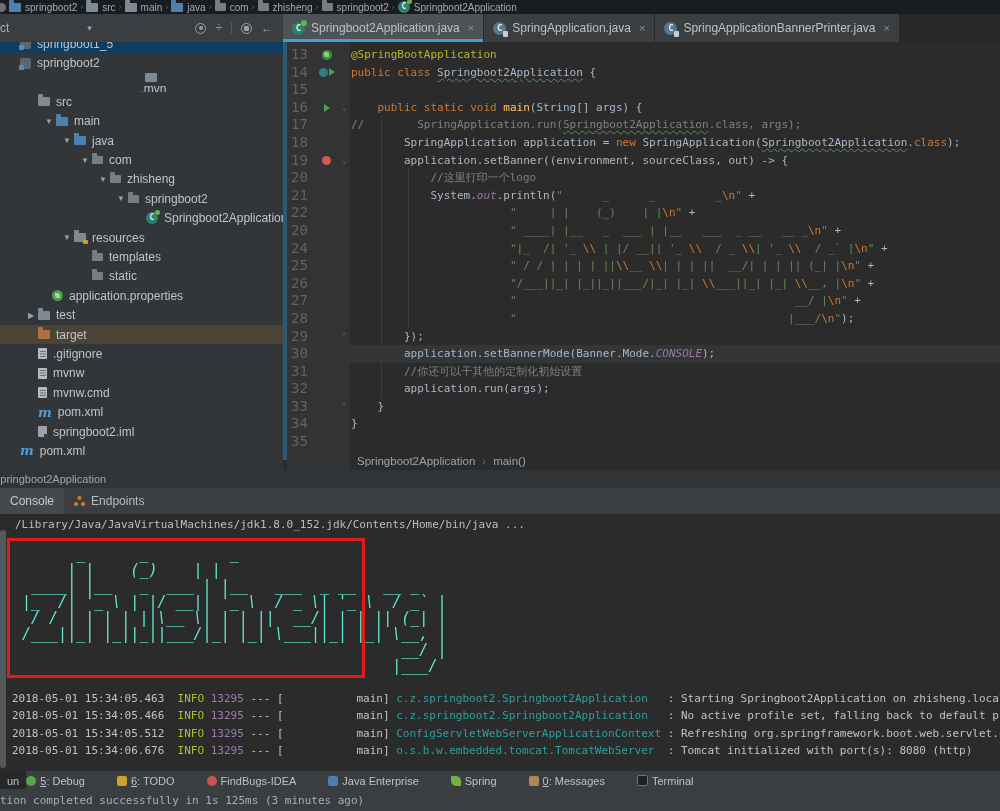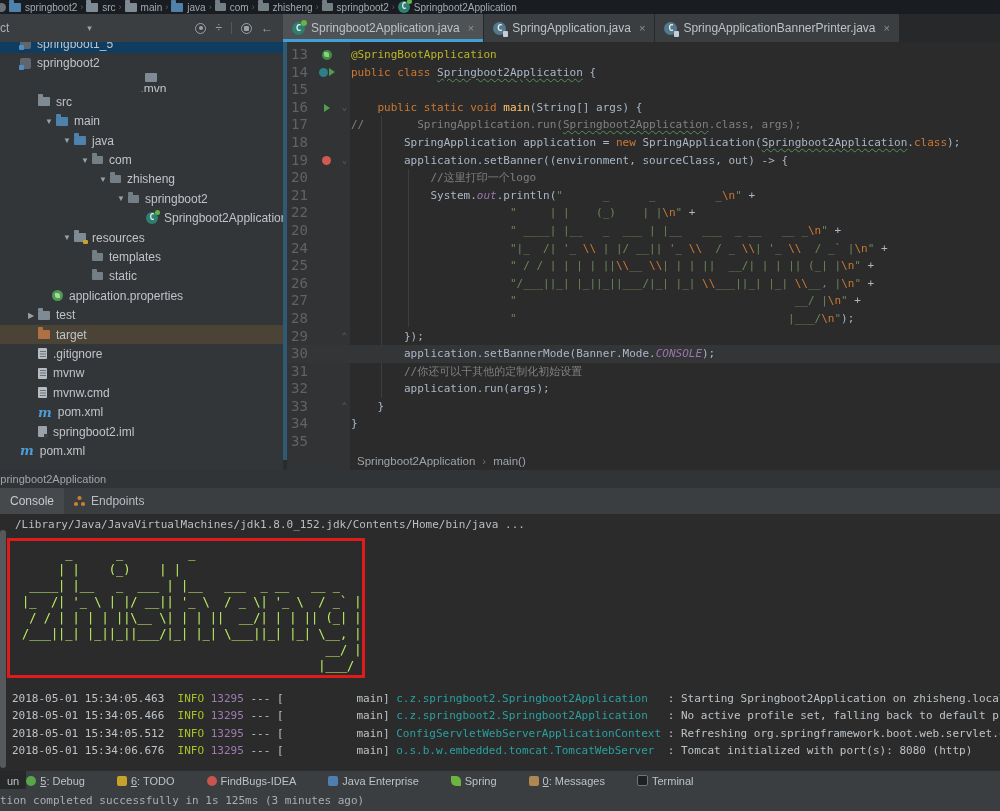--- a/index.html
+++ b/index.html
@@ -100,21 +100,21 @@
   #ctab-endpoints{display:flex;align-items:center;gap:5px;padding:0 10px;}
   .ic-endp{width:12px;height:11px;position:relative;display:inline-block;}
   .ic-endp::before{content:"";position:absolute;left:0;bottom:1px;width:3.5px;height:3.5px;border-radius:50%;background:#C77D33;
                    box-shadow:7px 0 0 #C77D33,3.5px -6px 0 #C77D33;}
   #cbody{position:absolute;left:0;top:514px;right:0;height:256px;background:#2B2B2B;overflow:hidden;
          font-family:"DejaVu Sans Mono",monospace;}
   #jvmline{position:absolute;left:15px;top:4px;color:#B9BFC4;font-size:11px;white-space:pre;}
   #leftstrip{position:absolute;left:0;top:16px;width:6px;height:238px;background:#56595B;border-radius:3px;}
   #redbox{position:absolute;left:7px;top:24px;width:358px;height:140px;border:3px solid var(--redbox);box-sizing:border-box;
           padding:5px 0 0 12px;}
-  .bline{height:16px;font-size:12px;line-height:16px;color:#bef264;white-space:pre;}
+  .bline{height:16px;font-size:15px;line-height:16px;color:#5eead4;white-space:pre;font-style:italic;}
   #logs{position:absolute;left:12px;top:176px;right:0;font-size:11px;line-height:17.4px;}
   .lrow{white-space:pre;}
   .lg-ts{color:#BDC3C8;} .lg-info{color:var(--info);} .lg-pid{color:var(--pid);}
   .lg-thr{color:#BDC3C8;} .lg-logger{color:var(--logger);} .lg-msg{color:#BDC3C8;}
   
   #toolbar{position:absolute;left:0;top:770px;right:0;height:19px;background:#3B3E40;border-top:1px solid #2A2C2D;
            display:flex;align-items:center;font-size:11px;color:#BDC2C7;overflow:hidden;}
   #runchip{background:#26282A;height:100%;display:flex;align-items:center;padding:0 7px;}
   .tbitem{display:flex;align-items:center;gap:4px;margin-right:32px;white-space:nowrap;}
   .tbitem u{text-decoration:underline;}

